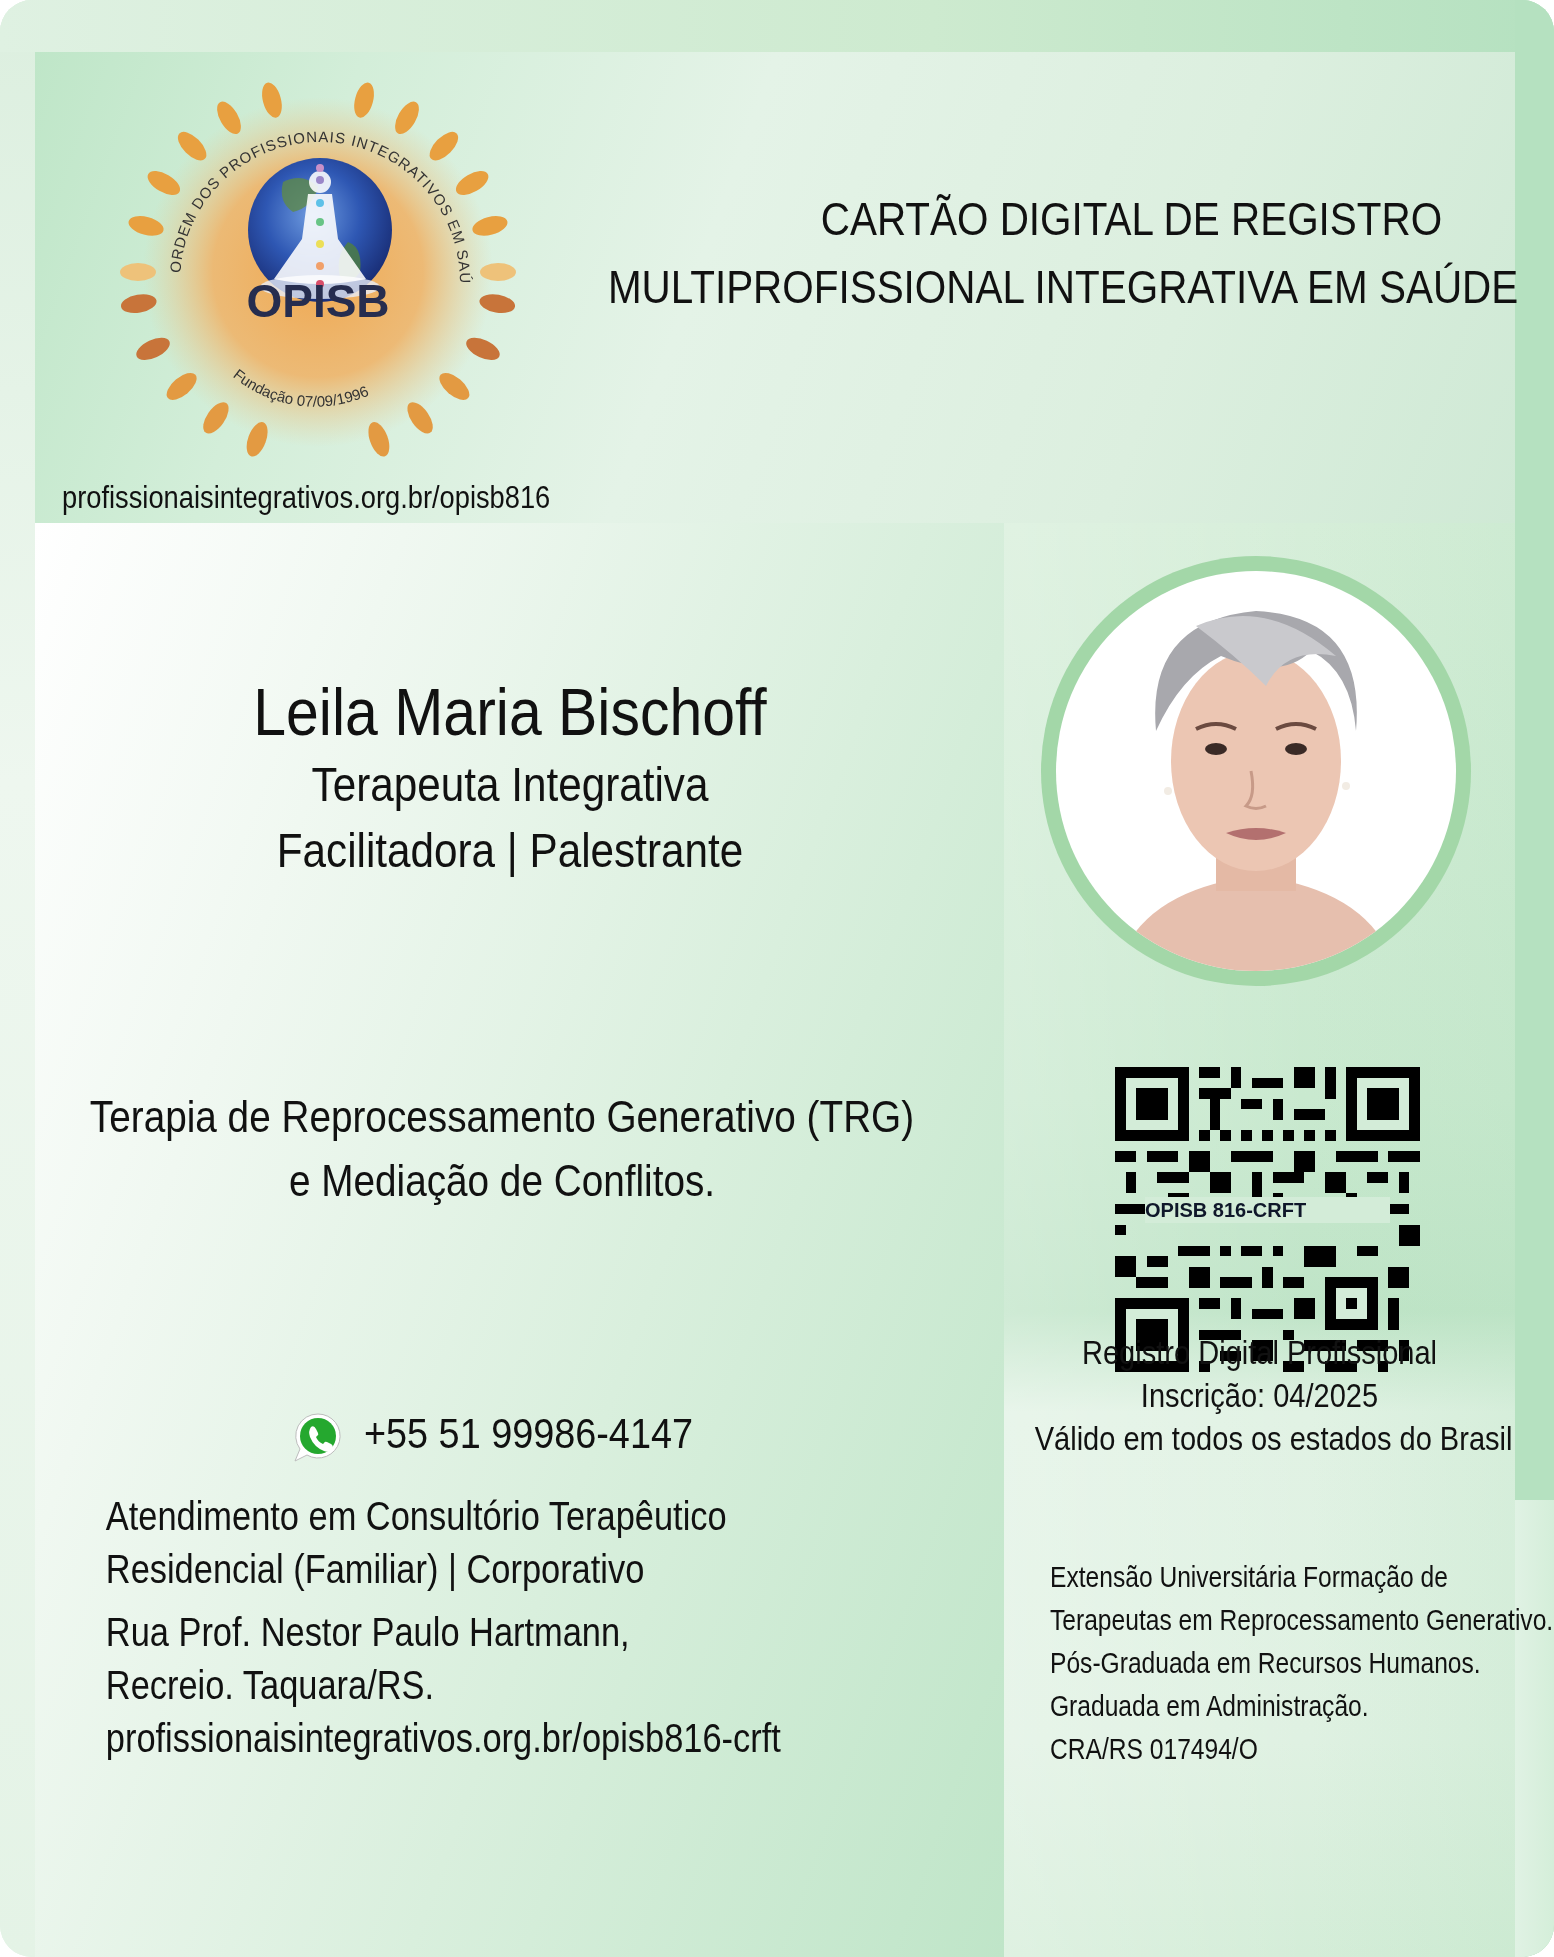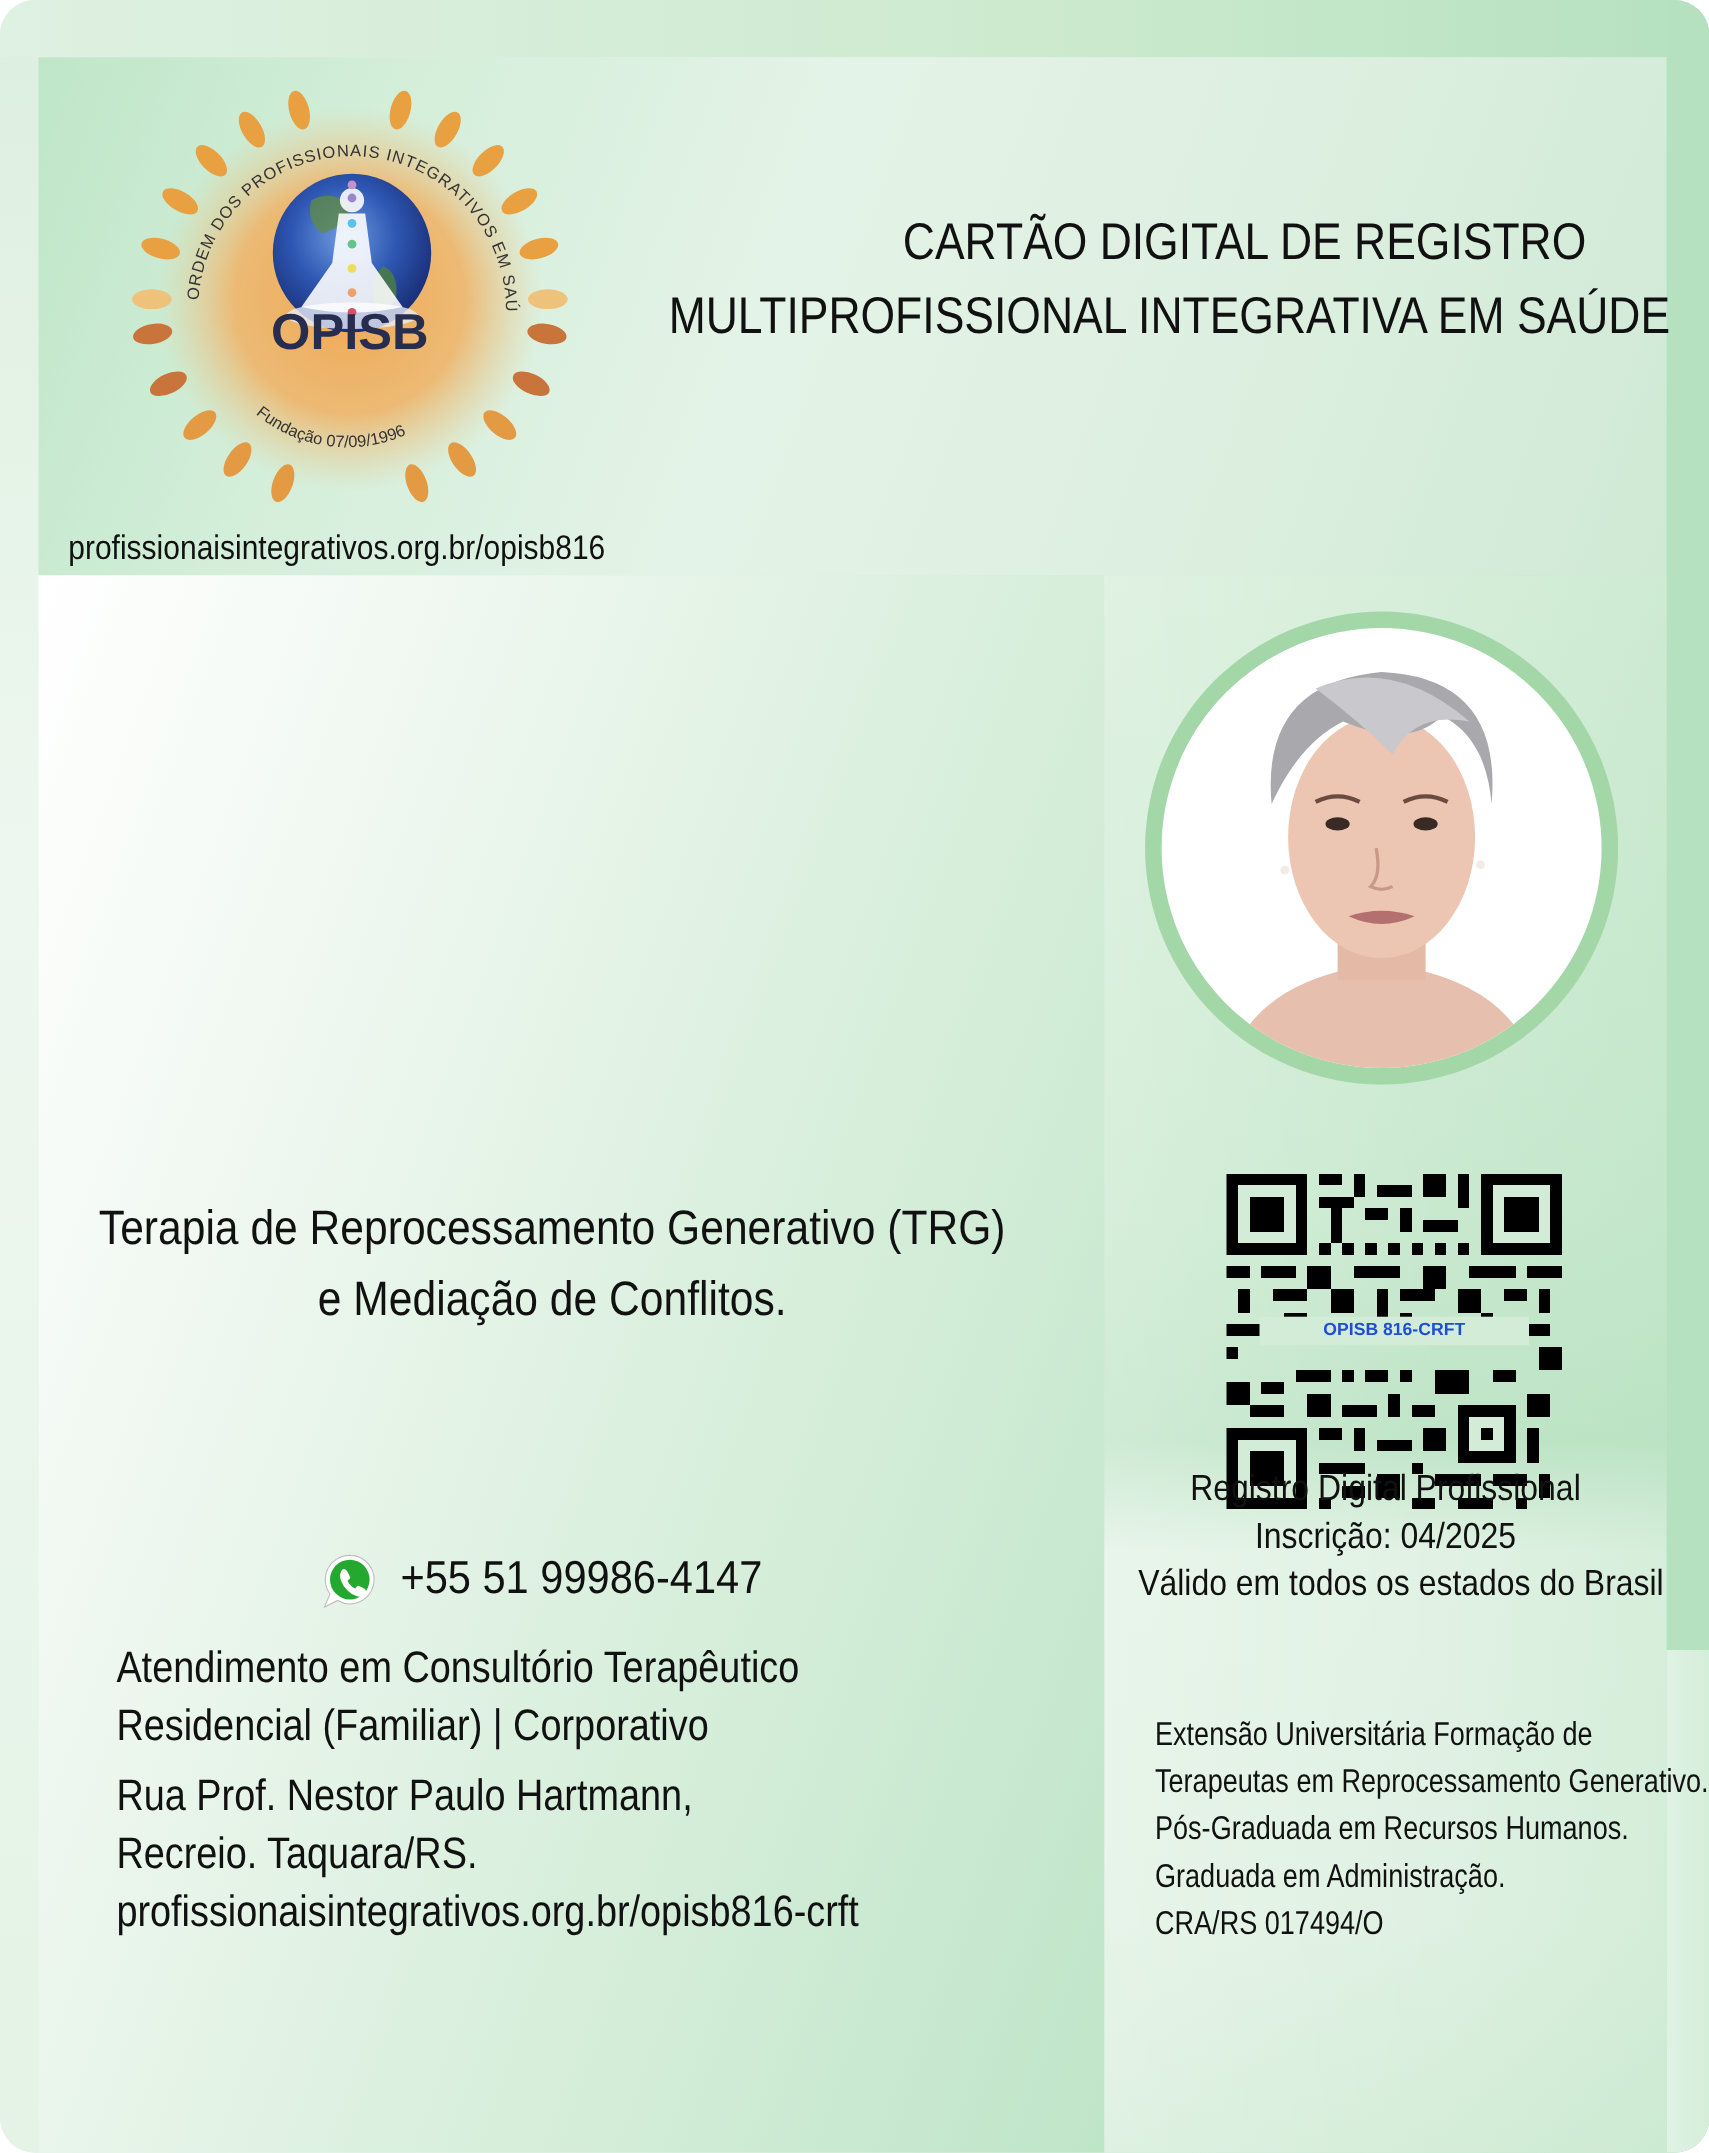--- a/index.html
+++ b/index.html
@@ -115,22 +115,22 @@
       position: absolute; left: 1056px; top: 571px; width: 400px; height: 400px;
       border-radius: 50%; background: #ffffff; overflow: hidden;
     }
 
     
     .qr {
       position: absolute; left: 1115px; top: 1067px; width: 305px; height: 305px;
     }
     .qr-label {
       position: absolute; left: 1145px; top: 1197px; width: 245px; height: 26px;
-      background: #d3ecd8; color: #1d4ed8; font-weight: bold; font-size: 16px;
-      text-align: center; line-height: 26px; white-space: nowrap;
+      background: #d3ecd8; color: #0f172a; font-weight: bold; font-size: 20px;
+      text-align: left; line-height: 26px; white-space: nowrap;
     }
 
     .registry-block {
       position: absolute; left: 1004px; top: 1331px; width: 511px; text-align: center; color: #111;
     }
     .registry-line {
       font-size: 33px; line-height: 43px; white-space: nowrap;
       transform: scaleX(0.88); transform-origin: center;
     }
     .education-block {
@@ -236,20 +236,25 @@
   <div class="header-url">profissionaisintegrativos.org.br/opisb816</div>
 
   <div class="title-block">
     <div class="title-line">CARTÃO DIGITAL DE REGISTRO</div>
     <div class="title-line">MULTIPROFISSIONAL INTEGRATIVA EM SAÚDE</div>
   </div>
 
   <div class="main-left"></div>
   <div class="main-right"></div>
 
+  <div class="person-block">
+    <div class="person-name">Leila Maria Bischoff</div>
+    <div class="person-role">Terapeuta Integrativa</div>
+    <div class="person-role">Facilitadora | Palestrante</div>
+  </div>
 
   <div class="specialty-block">
     <div class="specialty-line">Terapia de Reprocessamento Generativo (TRG)</div>
     <div class="specialty-line">e  Mediação de Conflitos.</div>
   </div>
 
   <div class="phone-row">
     <svg class="wa-icon" viewBox="0 0 56 56" xmlns="http://www.w3.org/2000/svg">
       <path d="M28 4 a22 22 0 1 1 -11 41 l-12 6 l5 -12 a22 22 0 0 1 18 -35z" fill="#ffffff" stroke="#bdbdbd" stroke-width="1"></path>
       <circle cx="28" cy="26" r="18" fill="#25a82f"></circle>

